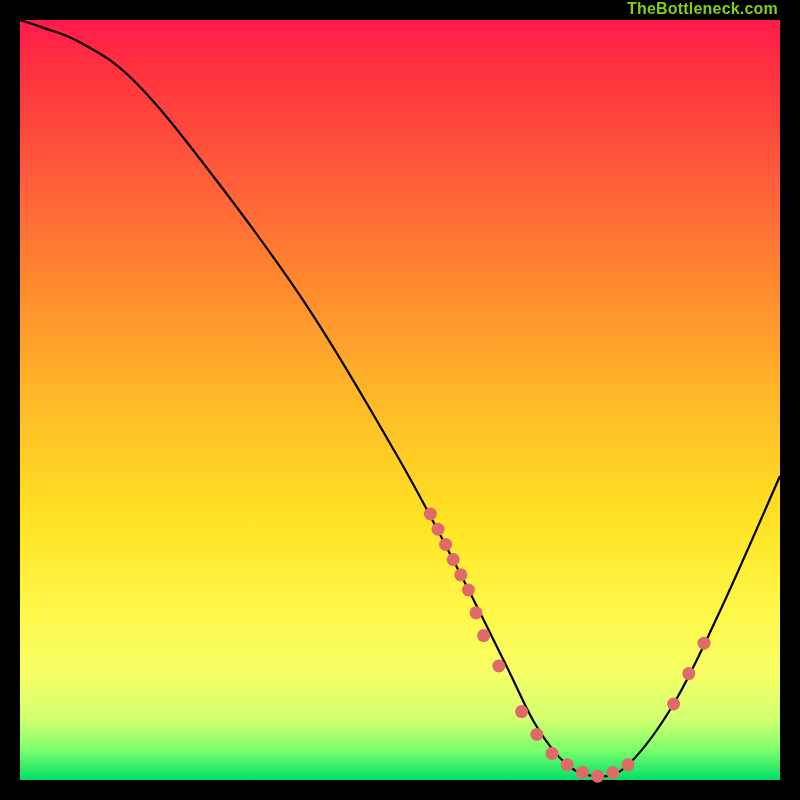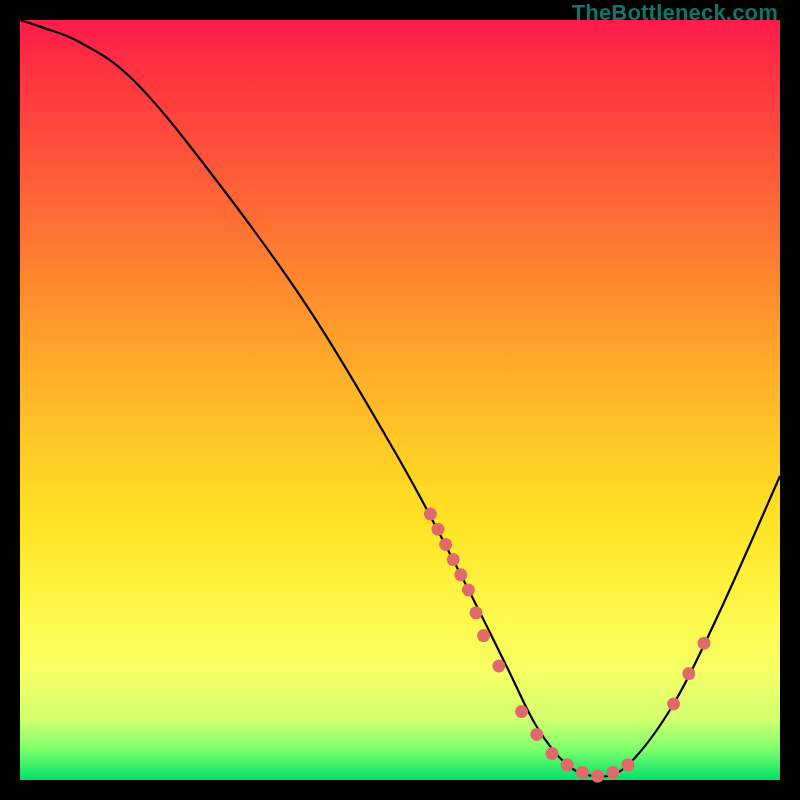--- a/index.html
+++ b/index.html
@@ -36,22 +36,22 @@
       #fff84a 78%,
       #f6ff66 86%,
       #d2ff70 92%,
       #7cff6c 96%,
       #00e069 100%);
   }
   .watermark {
     position: absolute;
     top: 0px;
     right: 22px;
-    color: #0f766e;
-    font-size: 22px;
+    color: #84cc16;
+    font-size: 16px;
     font-weight: bold;
     letter-spacing: 0.2px;
     user-select: none;
   }
   svg.curve {
     position: absolute;
     left: 0;
     top: 0;
     width: 760px;
     height: 760px;

